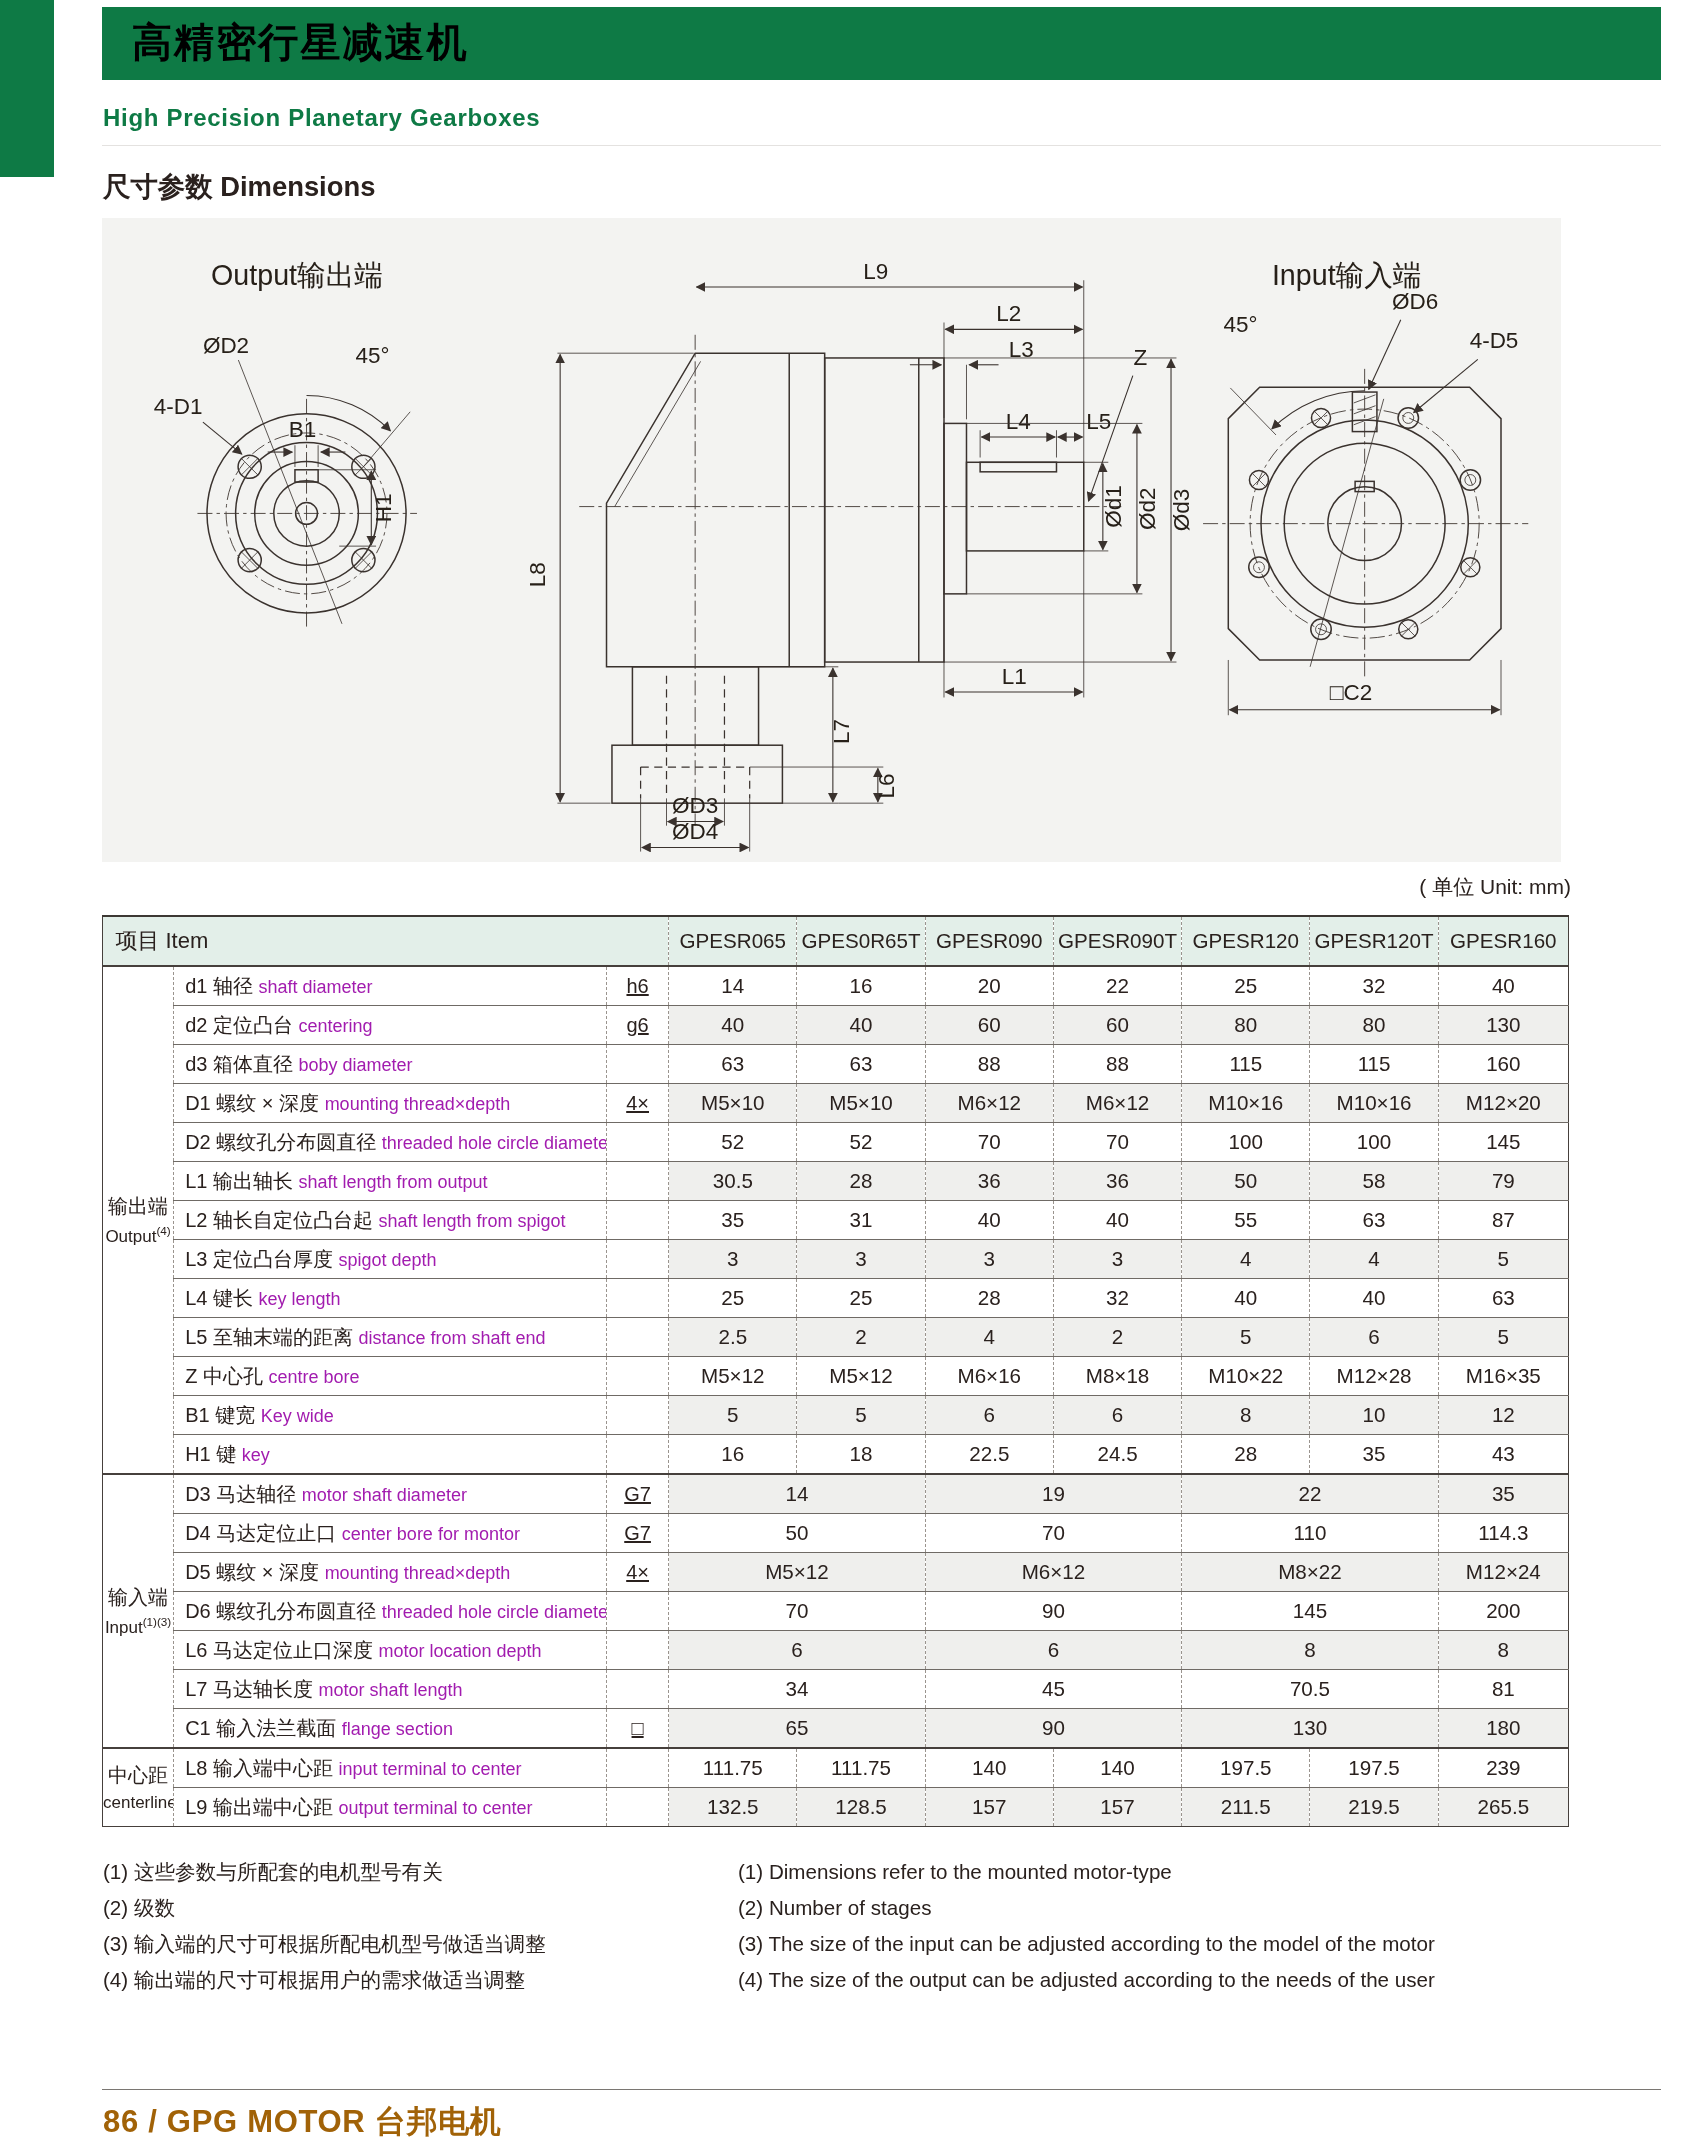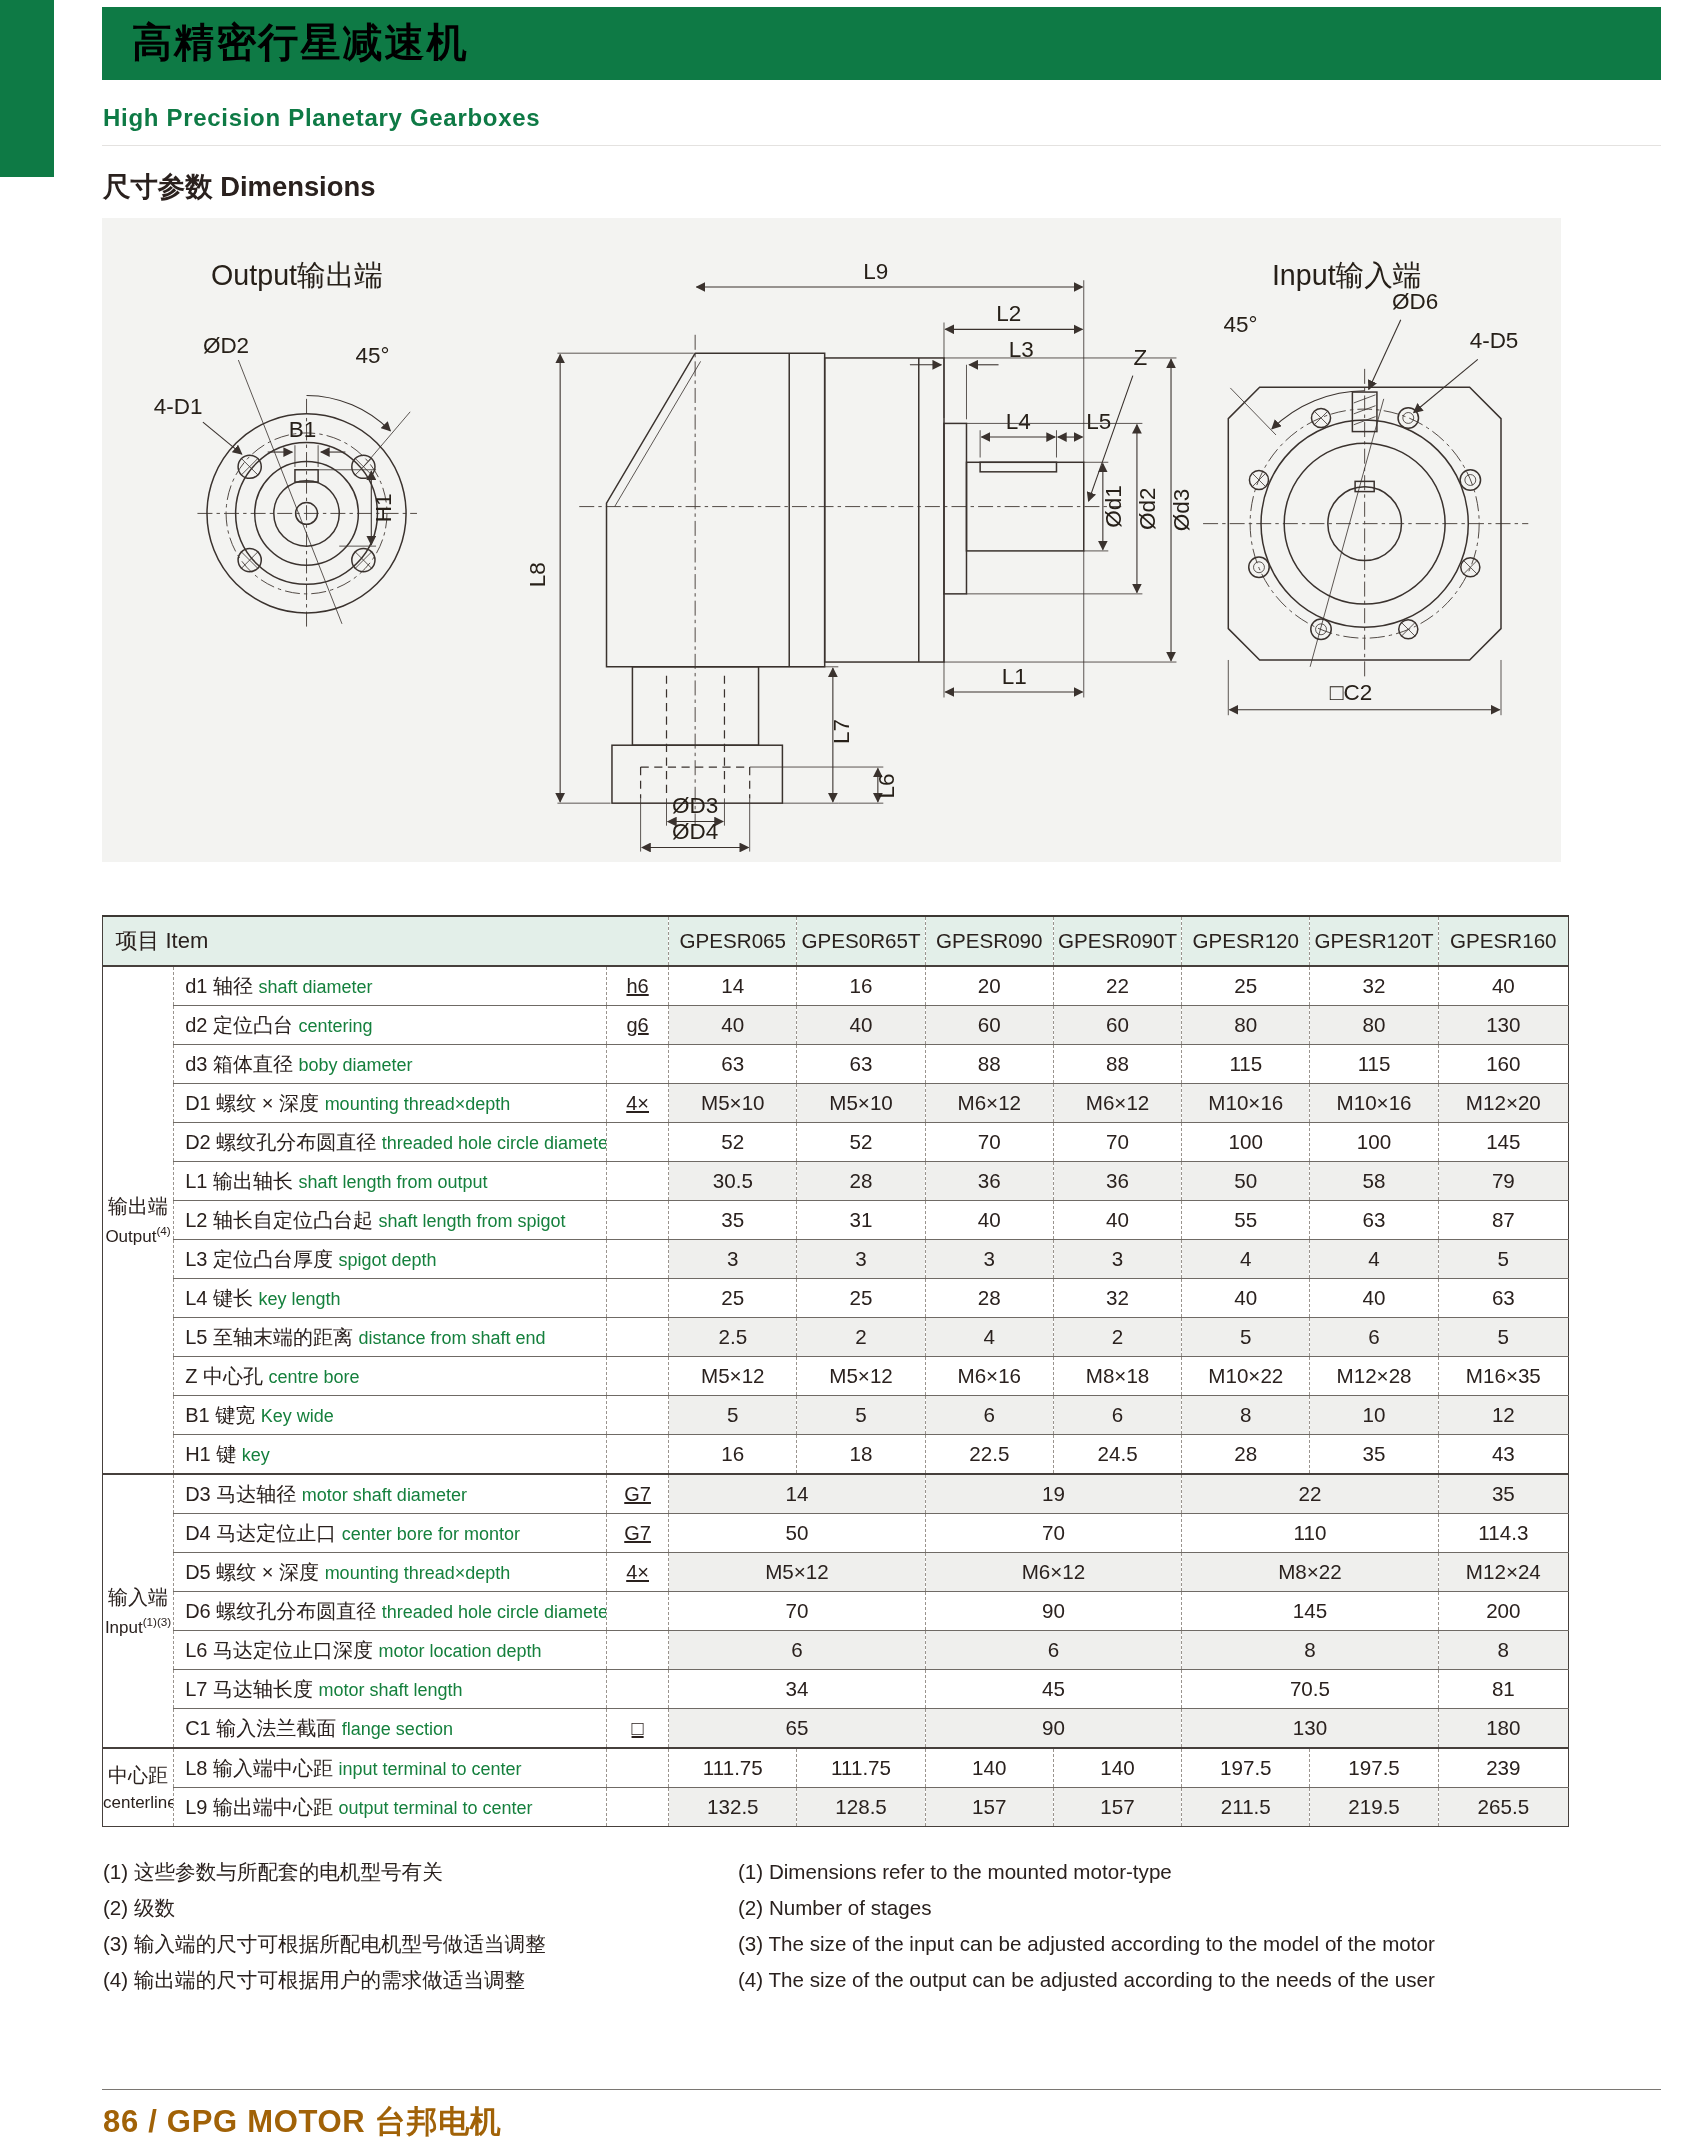--- a/index.html
+++ b/index.html
@@ -26,21 +26,21 @@
   table.dims thead th{background:#e3efe9;height:48px;font-size:20.6px;font-weight:normal;
              text-align:center;border-top:none;}
   table.dims thead th.item-head{text-align:left;padding-left:12.4px;font-size:22px;}
   table.dims tbody td{height:38px;font-size:20.6px;text-align:center;background:#ffffff;}
   table.dims tbody td.shade{background:#efefed;}
   table.dims td.group{text-align:center;font-size:20px;background:#ffffff;}
   table.dims td.group .g-en{font-size:17px;margin-top:4.1px;}
   table.dims td.group sup{font-size:11.7px;}
   table.dims td.lab{text-align:left;padding-left:11px;background:#ffffff;}
   table.dims td.lab .cn{font-size:20px;}
-  table.dims td.lab .en{font-size:18px;color:#15803d;}
+  table.dims td.lab .en{font-size:18px;color:#a21caf;}
   table.dims td.tol{background:#ffffff;font-size:20px;text-decoration:underline;}
   table.dims tr.sec td{border-top:2.7px solid #46403c;}
   table.dims tbody tr:first-child td{border-top:2.1px solid #46403c;}
 
   .fn{font-size:20.6px;line-height:36px;color:#2a211e;}
   .fn-cn{left:103px;top:1854px;}
   .fn-en{left:738px;top:1854px;}
   .footer-rule{left:102px;top:2089px;width:1559px;border-top:1.4px solid #7a7672;height:0;}
   .footer-text{left:103px;top:2101px;font-size:31px;color:#a16207;letter-spacing:0.7px;font-weight:bold;}
 
@@ -250,20 +250,21 @@
         <text class="dtxt" x="2006" y="188">4-D5</text>
         <line class="dim" x1="2018" y1="204" x2="1924" y2="282" marker-end="url(#ar)"></line>
         <line class="thin" x1="1652" y1="645" x2="1652" y2="726"></line>
         <line class="thin" x1="2052" y1="645" x2="2052" y2="726"></line>
         <line class="dim" x1="1654" y1="718" x2="2050" y2="718" marker-start="url(#ar)" marker-end="url(#ar)"></line>
         <text class="dtxt" x="1832" y="704" text-anchor="middle">□C2</text>
       </g>
     </svg>
   </div>
 
+  <div class="abs unit-note">( 单位 Unit: mm)</div>
 
   <div class="abs tbl-wrap">
     <table class="dims">
         <colgroup>
           <col style="width: 71px;">
           <col style="width: 432px;">
           <col style="width: 62px;">
           <col style="width: 128px;">
           <col style="width: 128px;">
           <col style="width: 128px;">

